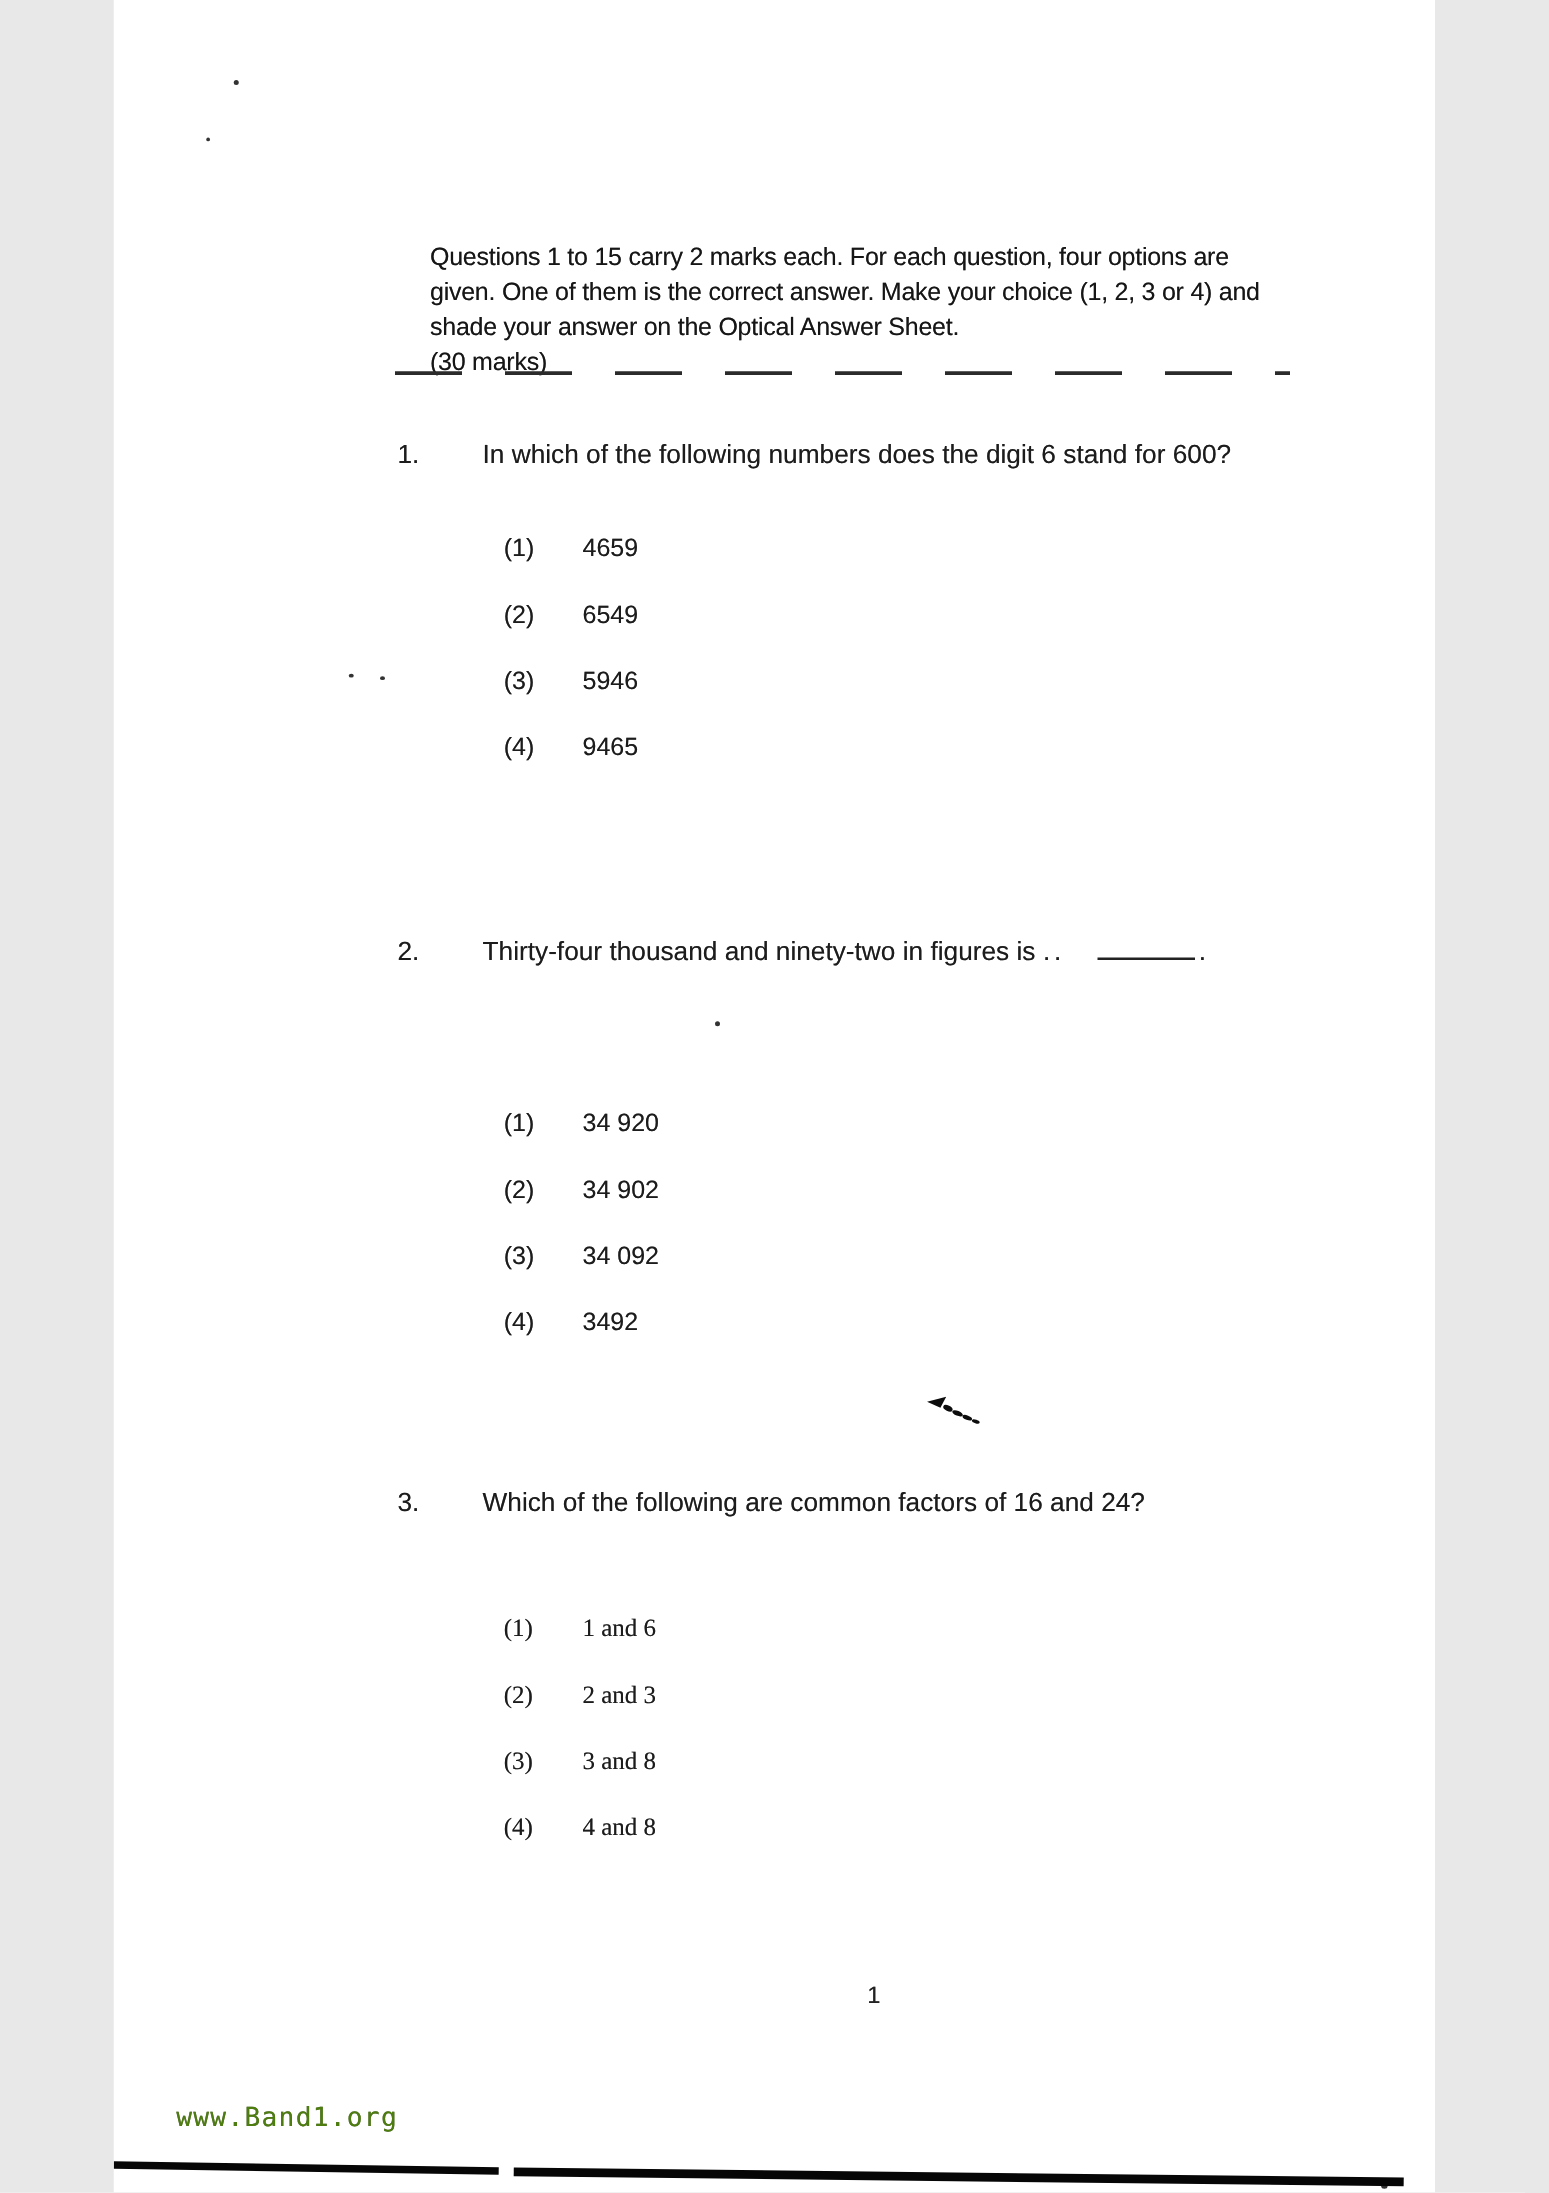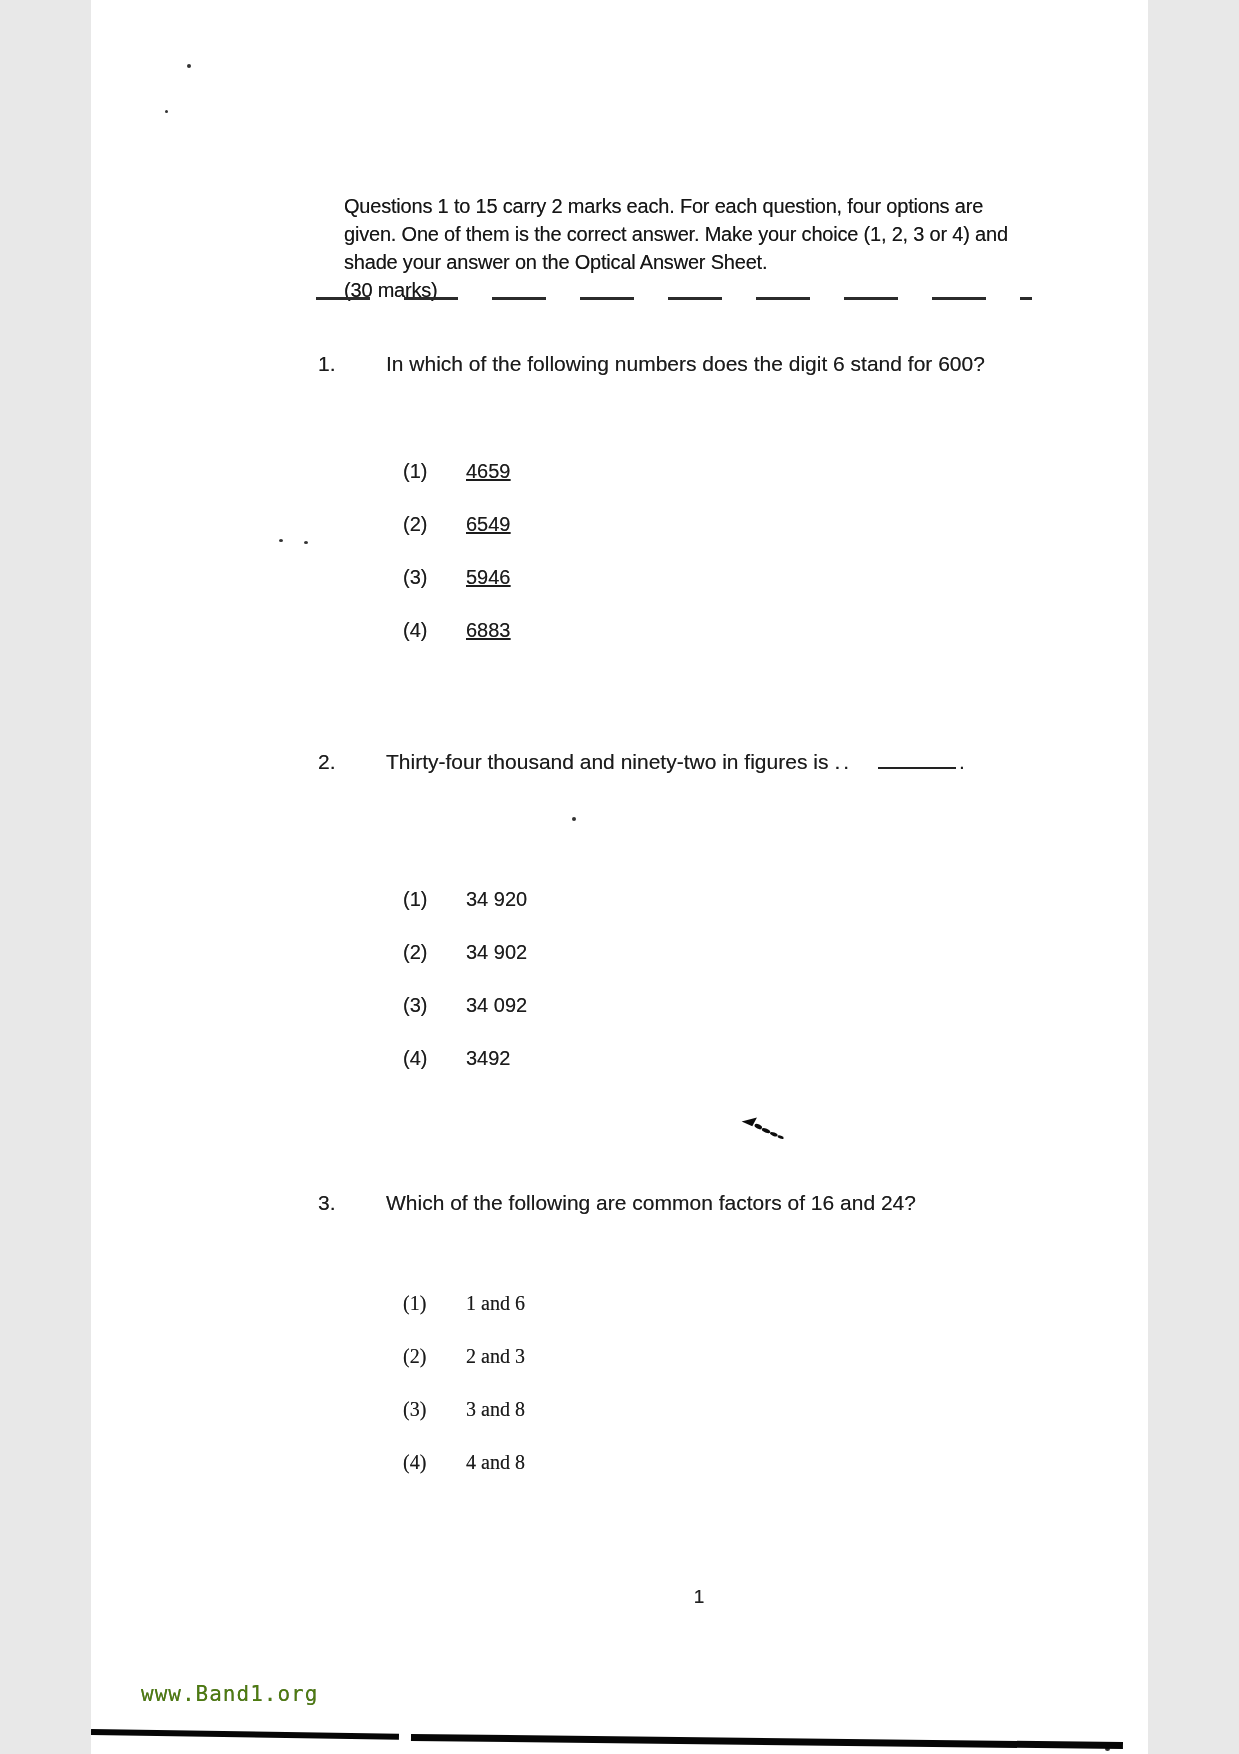--- a/index.html
+++ b/index.html
@@ -34,21 +34,21 @@
     background:repeating-linear-gradient(to right,
       #2b2b2b 0 54px, transparent 54px 88px);
   }
 
   .question { position:absolute; left:227px; width:800px; }
   .q1 { top:350px; }
   .q2 { top:748px; }
   .q3 { top:1189px; }
   .qrow { font-size:21px; line-height:28px; white-space:nowrap; }
   .qnum { display:inline-block; width:68px; }
-  .q1 .options { margin-top:82px;text-decoration:underline; }
+  .q1 .options { margin-top:50px; }
   .q2 .options { margin-top:112px; }
   .q3 .options { margin-top:75px;font-family:Liberation Serif, serif; }
   .opt { height:26px; margin-bottom:27px; padding-left:85px; font-size:20px; white-space:nowrap; }
   .olabel { display:inline-block; width:63px; }
   .lowdots { letter-spacing:3px; margin-left:6px; }
   .blank {
     display:inline-block; width:78px; height:1px; margin:0 3px 0 26px;
     border-bottom:2px solid #222; vertical-align:baseline;
   }
 
@@ -93,21 +93,21 @@
   <div class="divider"></div>
 
   <section class="question q1">
     <div class="qrow">
       <span class="qnum">1.</span><span class="qtext">In which of the following numbers does the digit 6 stand for 600?</span>
     </div>
     <div class="options">
       <div class="opt"><span class="olabel">(1)</span><span class="oval">4659</span></div>
       <div class="opt"><span class="olabel">(2)</span><span class="oval">6549</span></div>
       <div class="opt"><span class="olabel">(3)</span><span class="oval">5946</span></div>
-      <div class="opt"><span class="olabel">(4)</span><span class="oval">6883</span></div>
+      <div class="opt"><span class="olabel">(4)</span><span class="oval">9465</span></div>
     </div>
   </section>
 
   <section class="question q2">
     <div class="qrow">
       <span class="qnum">2.</span><span class="qtext">Thirty-four thousand and ninety-two in figures is</span><span class="lowdots">..</span><span class="blank"></span><span>.</span>
     </div>
     <div class="options">
       <div class="opt"><span class="olabel">(1)</span><span class="oval">34 920</span></div>
       <div class="opt"><span class="olabel">(2)</span><span class="oval">34 902</span></div>

